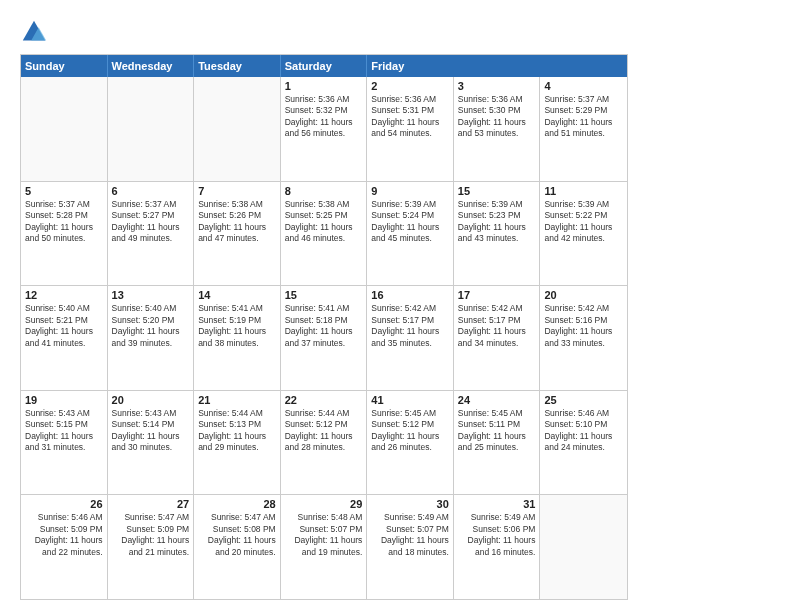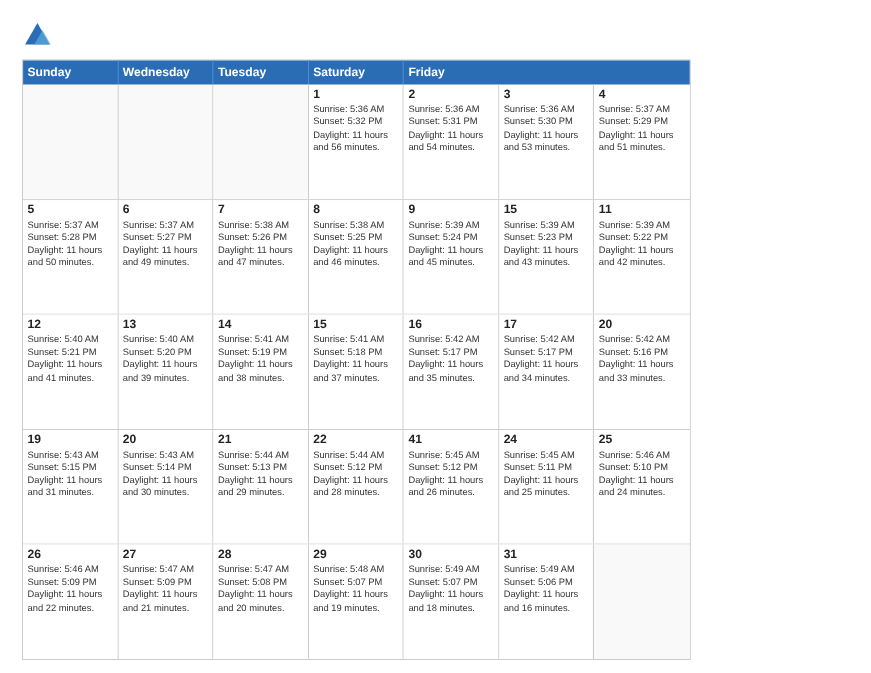--- a/index.html
+++ b/index.html
@@ -84,21 +84,21 @@
       flex: 1;
       display: flex;
       flex-direction: column;
     }
     .cal-row {
       display: grid;
       grid-template-columns: repeat(7, 1fr);
       flex: 1;
       border-bottom: 1px solid #ccc;
     }
-    .cal-row:last-child { border-bottom: none; }
+    .cal-row:last-child { border-bottom: none; text-align: right; }
     .cal-cell {
       border-right: 1px solid #ccc;
       padding: 3px 4px;
       font-size: 9px;
       color: #333;
       vertical-align: top;
       min-height: 0;
       background: #fff;
     }
     .cal-cell:last-child { border-right: none; }

